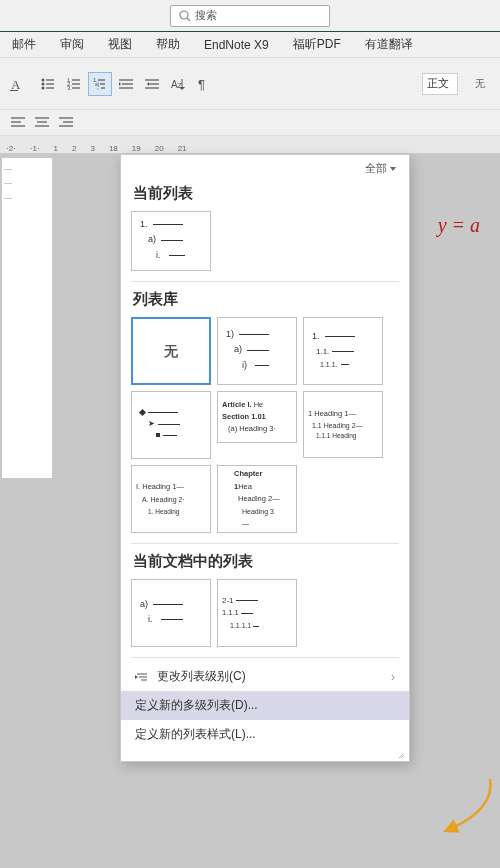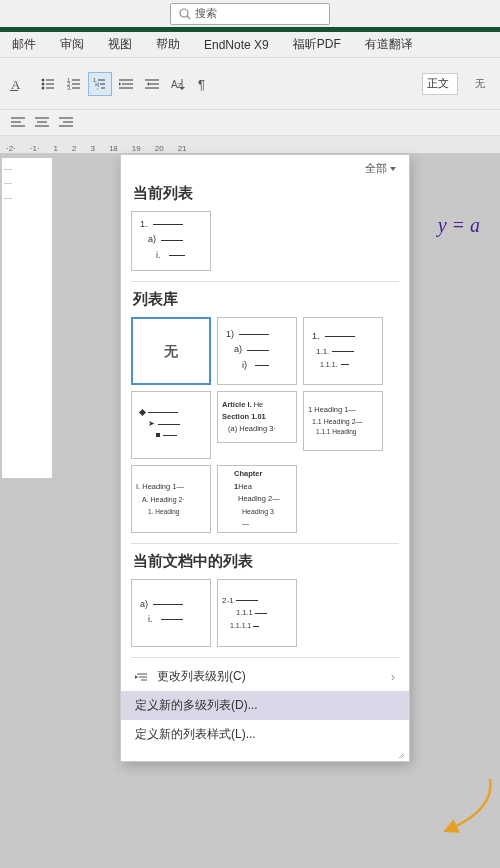--- a/index.html
+++ b/index.html
@@ -13,21 +13,21 @@
       position: relative;
     }
 
     
     .title-bar {
       background: #f0f0f0;
       height: 32px;
       display: flex;
       align-items: center;
       justify-content: center;
-      border-bottom: 5px solid #14532d;
+      border-bottom: 1px solid #14532d;
     }
     .search-box {
       display: flex;
       align-items: center;
       background: white;
       border: 1px solid #aaa;
       border-radius: 2px;
       padding: 2px 8px;
       width: 160px;
       height: 22px;
@@ -225,21 +225,21 @@
       color: #999;
     }
 
     
     .formula-area {
       position: absolute;
       right: 20px;
       top: 60px;
       font-size: 18px;
       font-style: italic;
-      color: #4c1d95;
+      color: #b91c1c;
     }
 
     
     .arrow-decoration {
       position: absolute;
       bottom: 60px;
       right: 10px;
       width: 60px;
       height: 60px;
     }
@@ -549,21 +549,21 @@
       </div>
 
       <div class="list-item-box" style="width:80px; height:52px; padding:4px 4px;">
         <div style="font-size:7.5px; line-height:1.6;">
           <div><strong>Article I.</strong> He</div>
           <div><strong>Section 1.01</strong></div>
           <div style="margin-left:6px;">(a) Heading 3·</div>
         </div>
       </div>
 
-      <div class="list-item-box" style="width:80px; height:60px; padding:4px 4px;">
+      <div class="list-item-box" style="width:80px; height:67px; padding:4px 4px;">
         <div style="font-size:7.5px; line-height:1.6;">
           <div>1 Heading 1—</div>
           <div style="margin-left:4px;font-size:7px;">1.1 Heading 2—</div>
           <div style="margin-left:8px;font-size:6.5px;">1.1.1 Heading</div>
         </div>
       </div>
     </div>
 
     <div class="list-grid" style="padding-top:0;">
 
@@ -596,21 +596,21 @@
           </div>
         <div class="line-item" style="margin-left:8px;">
             <span class="line-num">i.</span>
             <div class="line-bar-shorter"></div>
           </div>
       </div>
 
       <div class="list-item-box" style="width:80px; height:68px; padding:4px 4px;">
         <div style="font-size:8px; line-height:1.7;">
           <div>2-1 <span style="display:inline-block; width:22px; height:1px; background:#333; vertical-align:middle;"></span></div>
-          <div style="margin-left:14px; font-size:7.5px;">1.1.1 <span style="display:inline-block; width:12px; height:1px; background:#333; vertical-align:middle;"></span></div>
+          <div style="margin-left:0; font-size:7.5px;">1.1.1 <span style="display:inline-block; width:12px; height:1px; background:#333; vertical-align:middle;"></span></div>
           <div style="margin-left:8px; font-size:7px;">1.1.1.1 <span style="display:inline-block; width:6px; height:1px; background:#333; vertical-align:middle;"></span></div>
         </div>
       </div>
     </div>
 
     <hr class="divider">
 
     <div class="bottom-menu">
       <div class="bottom-menu-item">
         <svg width="14" height="14" viewBox="0 0 14 14">

